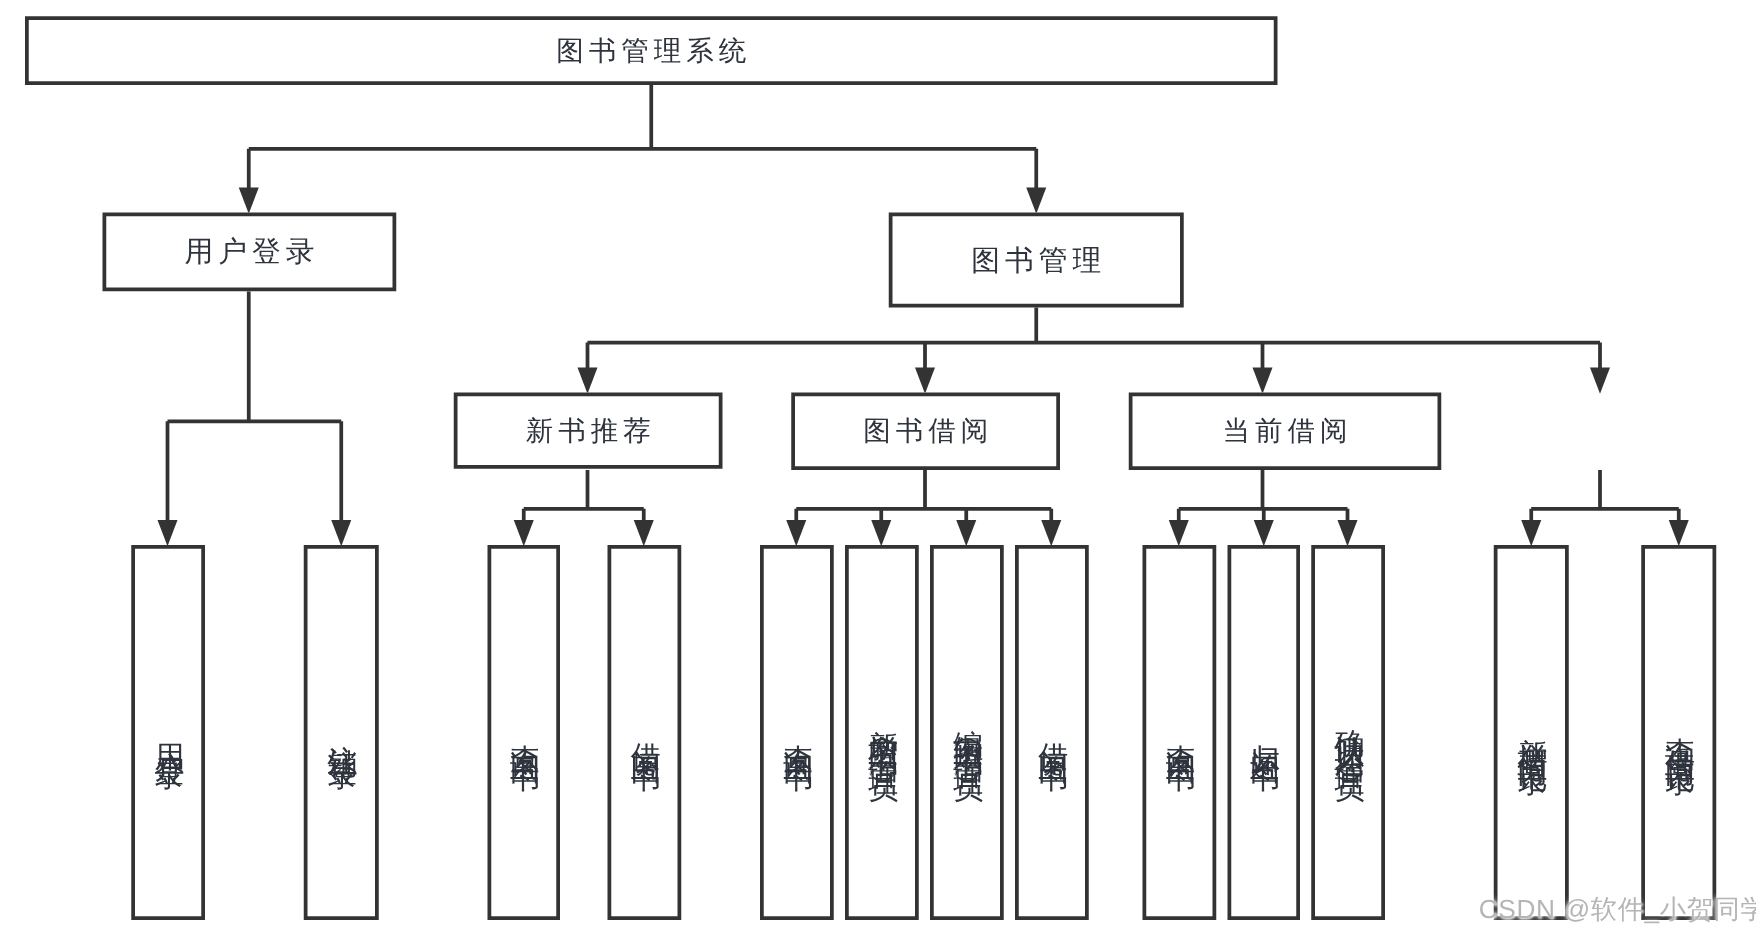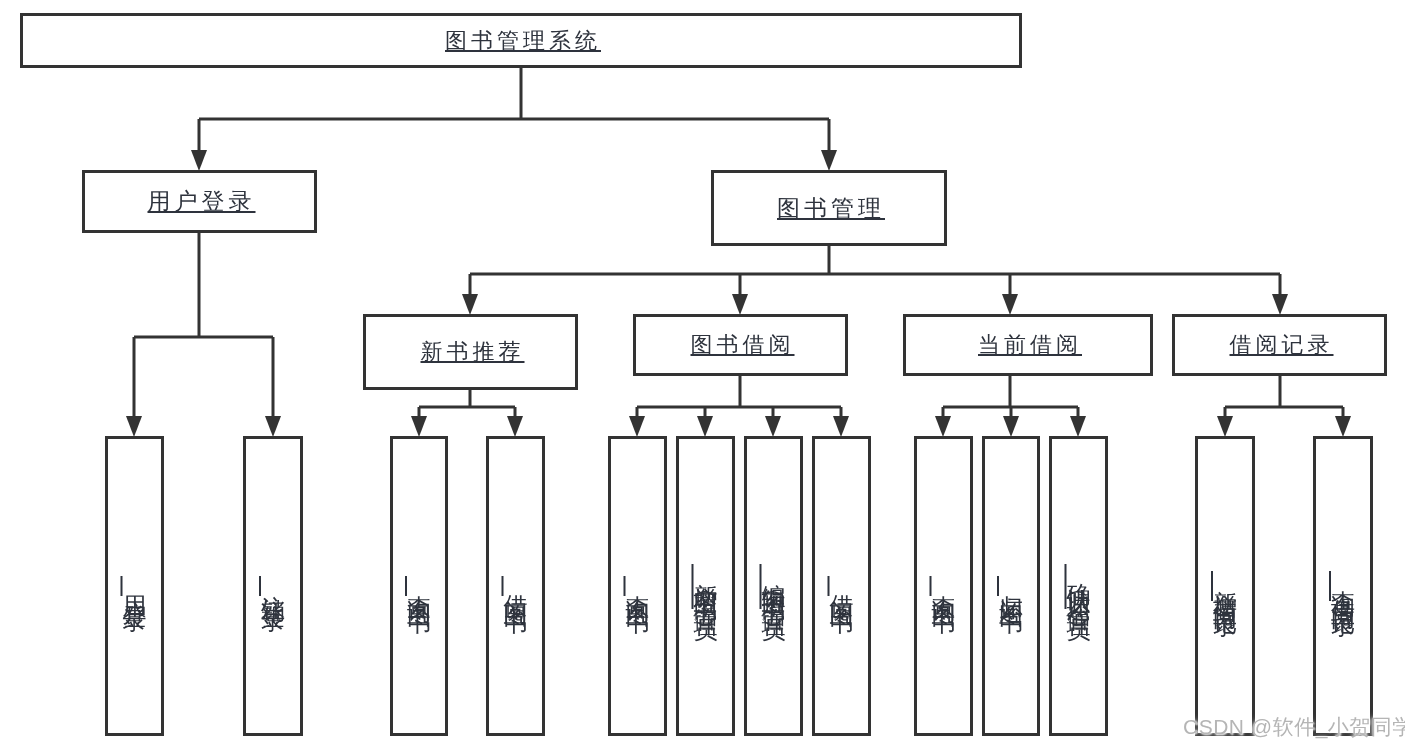--- a/index.html
+++ b/index.html
@@ -19,21 +19,20 @@
   .box {
     position: absolute;
     box-sizing: border-box;
     background: #ffffff;
     border: 3px solid #333333;
     display: flex;
     align-items: center;
     justify-content: center;
     color: #2e333d;
     z-index: 1;
-    text-decoration: underline;
   }
   .h-box {
     font-size: 22px;
     letter-spacing: 4px;
     text-indent: 4px;
     white-space: nowrap;
   }
   .root-box { font-size: 22px; }
   .l2-box { font-size: 23px; }
   .v-box {
@@ -101,24 +100,23 @@
       <polygon points="1217,416 1233,416 1225,437"></polygon>
       <polygon points="1335,416 1351,416 1343,437"></polygon>
     </g>
   </svg>
 
   <div class="box h-box root-box" style="left:20px; top:13px; width:1002px; height:55px;">图书管理系统</div>
 
   <div class="box h-box l2-box" style="left:82px; top:170px; width:235px; height:63px;">用户登录</div>
   <div class="box h-box l2-box" style="left:711px; top:170px; width:236px; height:76px;">图书管理</div>
 
-  <div class="box h-box" style="left:363px; top:314px; width:215px; height:76px;">新书推荐</div>
+  <div class="box h-box" style="left:363px; top:314px; width:215px; height:61px;">新书推荐</div>
   <div class="box h-box" style="left:633px; top:314px; width:215px; height:62px;">图书借阅</div>
   <div class="box h-box" style="left:903px; top:314px; width:250px; height:62px;">当前借阅</div>
-  <div class="box h-box" style="left:1172px; top:314px; width:215px; height:62px;">借阅记录</div>
 
   <div class="box v-box" style="left:105px;">用户登录</div>
   <div class="box v-box" style="left:243px; width:60px;">注销登录</div>
 
   <div class="box v-box" style="left:390px; width:58px;">查询图书</div>
   <div class="box v-box" style="left:486px;">借阅图书</div>
 
   <div class="box v-box" style="left:608px;">查询图书</div>
   <div class="box v-box" style="left:676px;">新增图书（管理员）</div>
   <div class="box v-box" style="left:744px;">编辑图书（管理员）</div>

